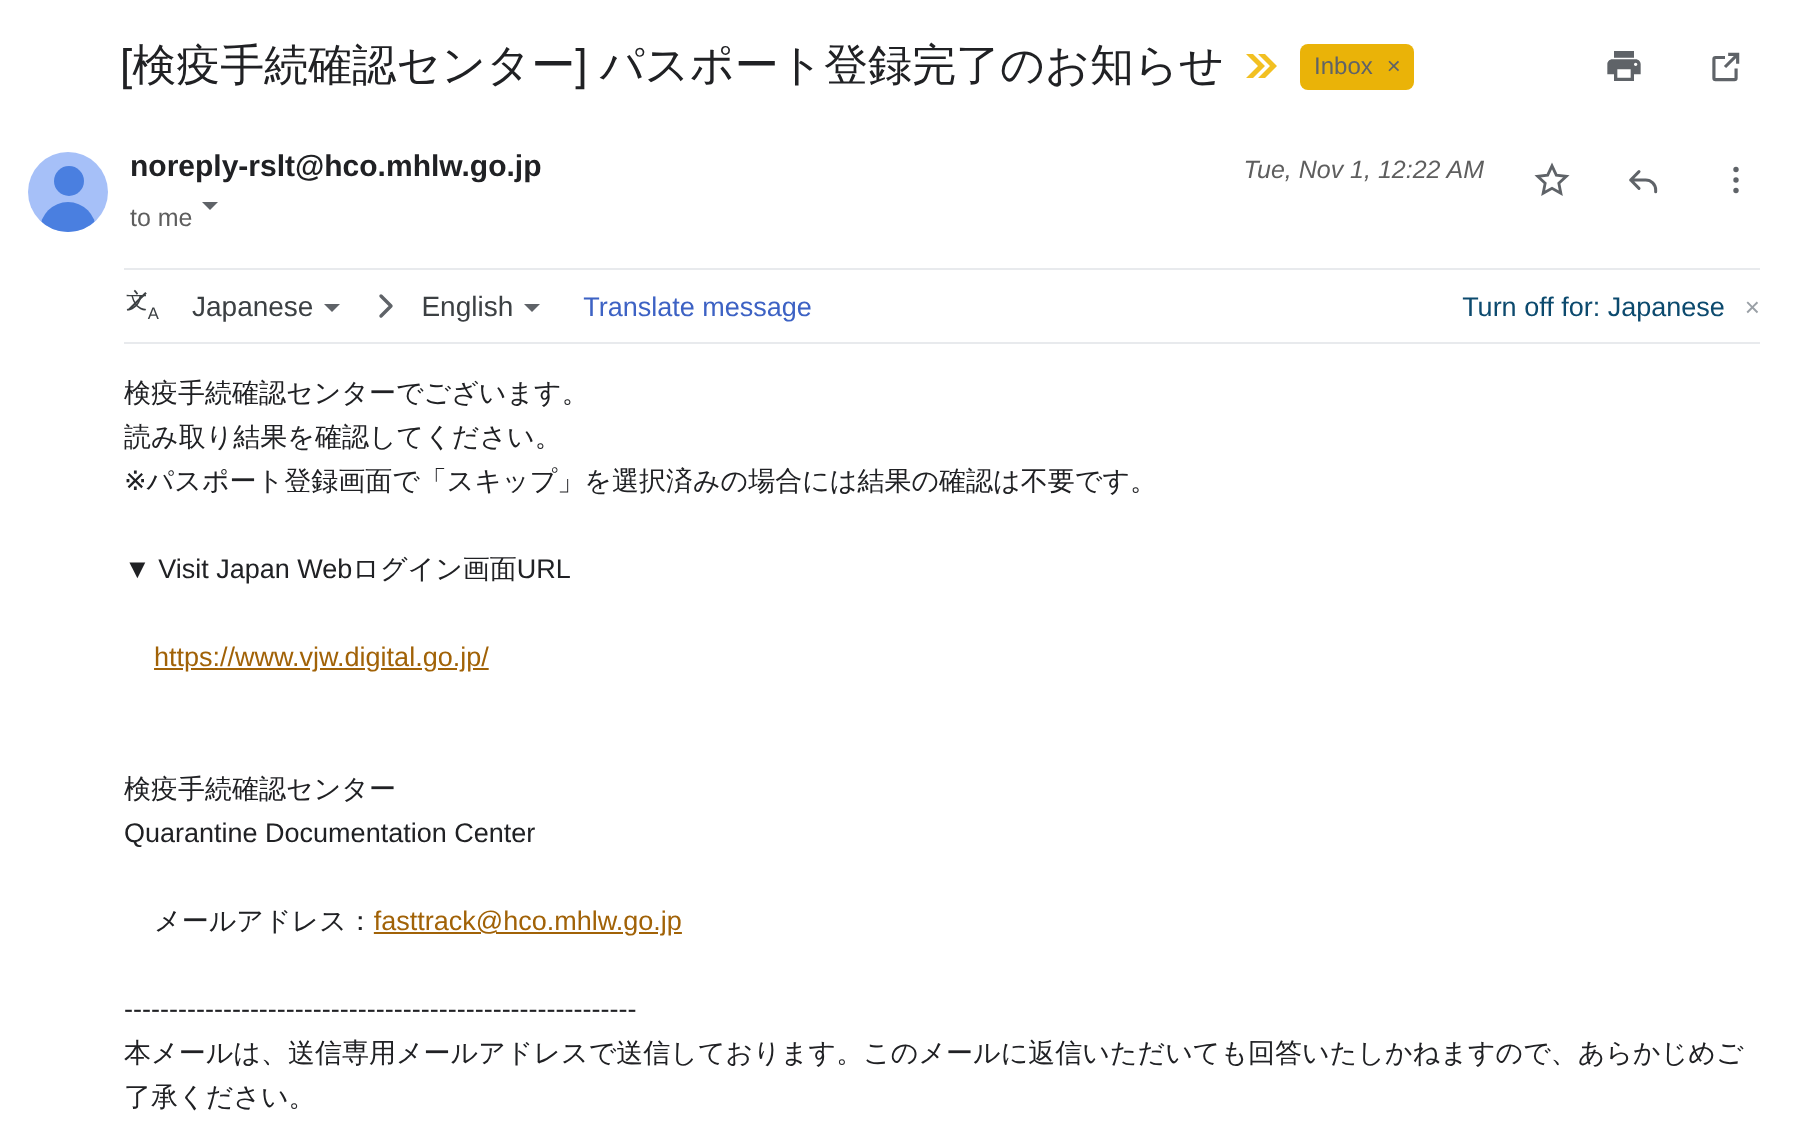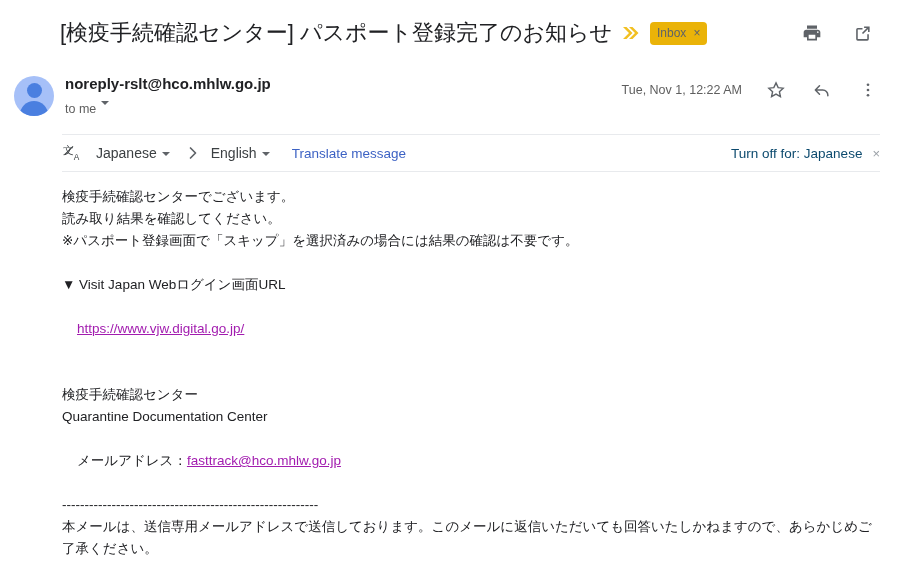--- a/index.html
+++ b/index.html
@@ -133,24 +133,24 @@
     width: 0; height: 0;
     border-left: 4px solid transparent;
     border-right: 4px solid transparent;
     border-top: 4px solid #5f6368;
     margin-left: 5px;
     position: relative;
     top: 1px;
   }
   .sender-meta {
     display: flex;
-    align-items: center;
     gap: 22px;
     flex: 0 0 auto;
     padding-top: 6px;
+    font-style: italic;
   }
   .timestamp {
     font-size: 12.5px;
     color: #5e5e5e;
     white-space: nowrap;
   }
 
   
   .translate-bar {
     margin: 16px 22px 0 62px;
@@ -213,21 +213,21 @@
     line-height: 22px;
     color: #202124;
     box-sizing: border-box;
   }
   .msg-line {
     white-space: pre-wrap;
     word-break: break-word;
   }
   .blank-line { height: 22px; }
   .body-link {
-    color: #a21caf;
+    color: #a16207;
     cursor: pointer;
     word-break: break-all;
   }
   .sep-line {
     color: #202124;
     letter-spacing: 0px;
     white-space: pre;
     overflow: hidden;
     font-size: 13.5px;
   }

